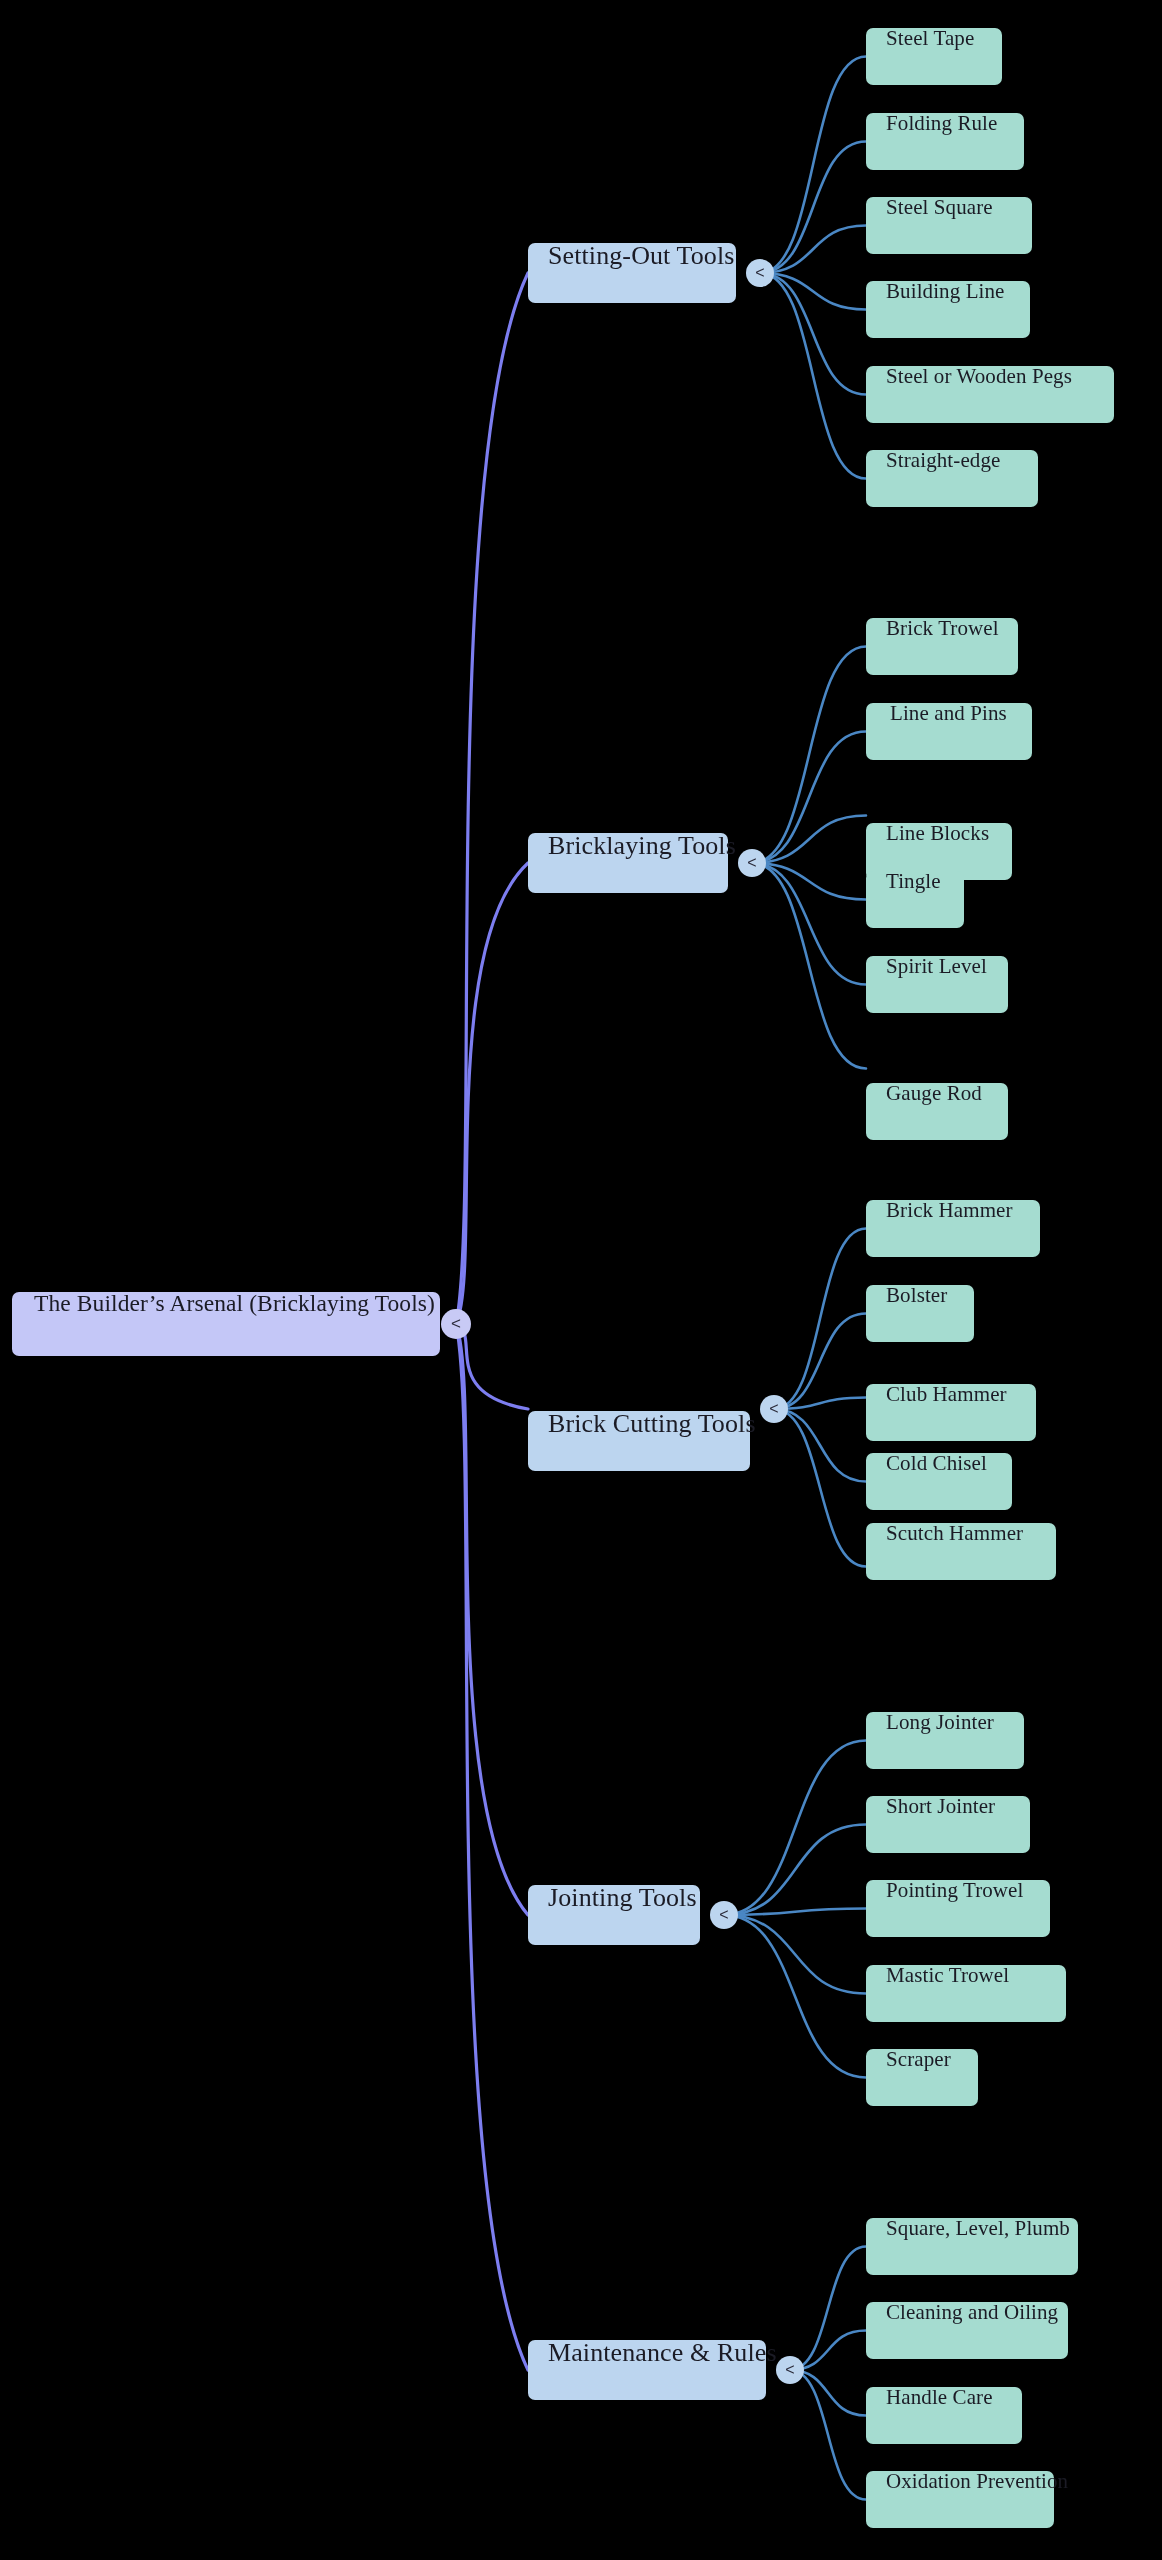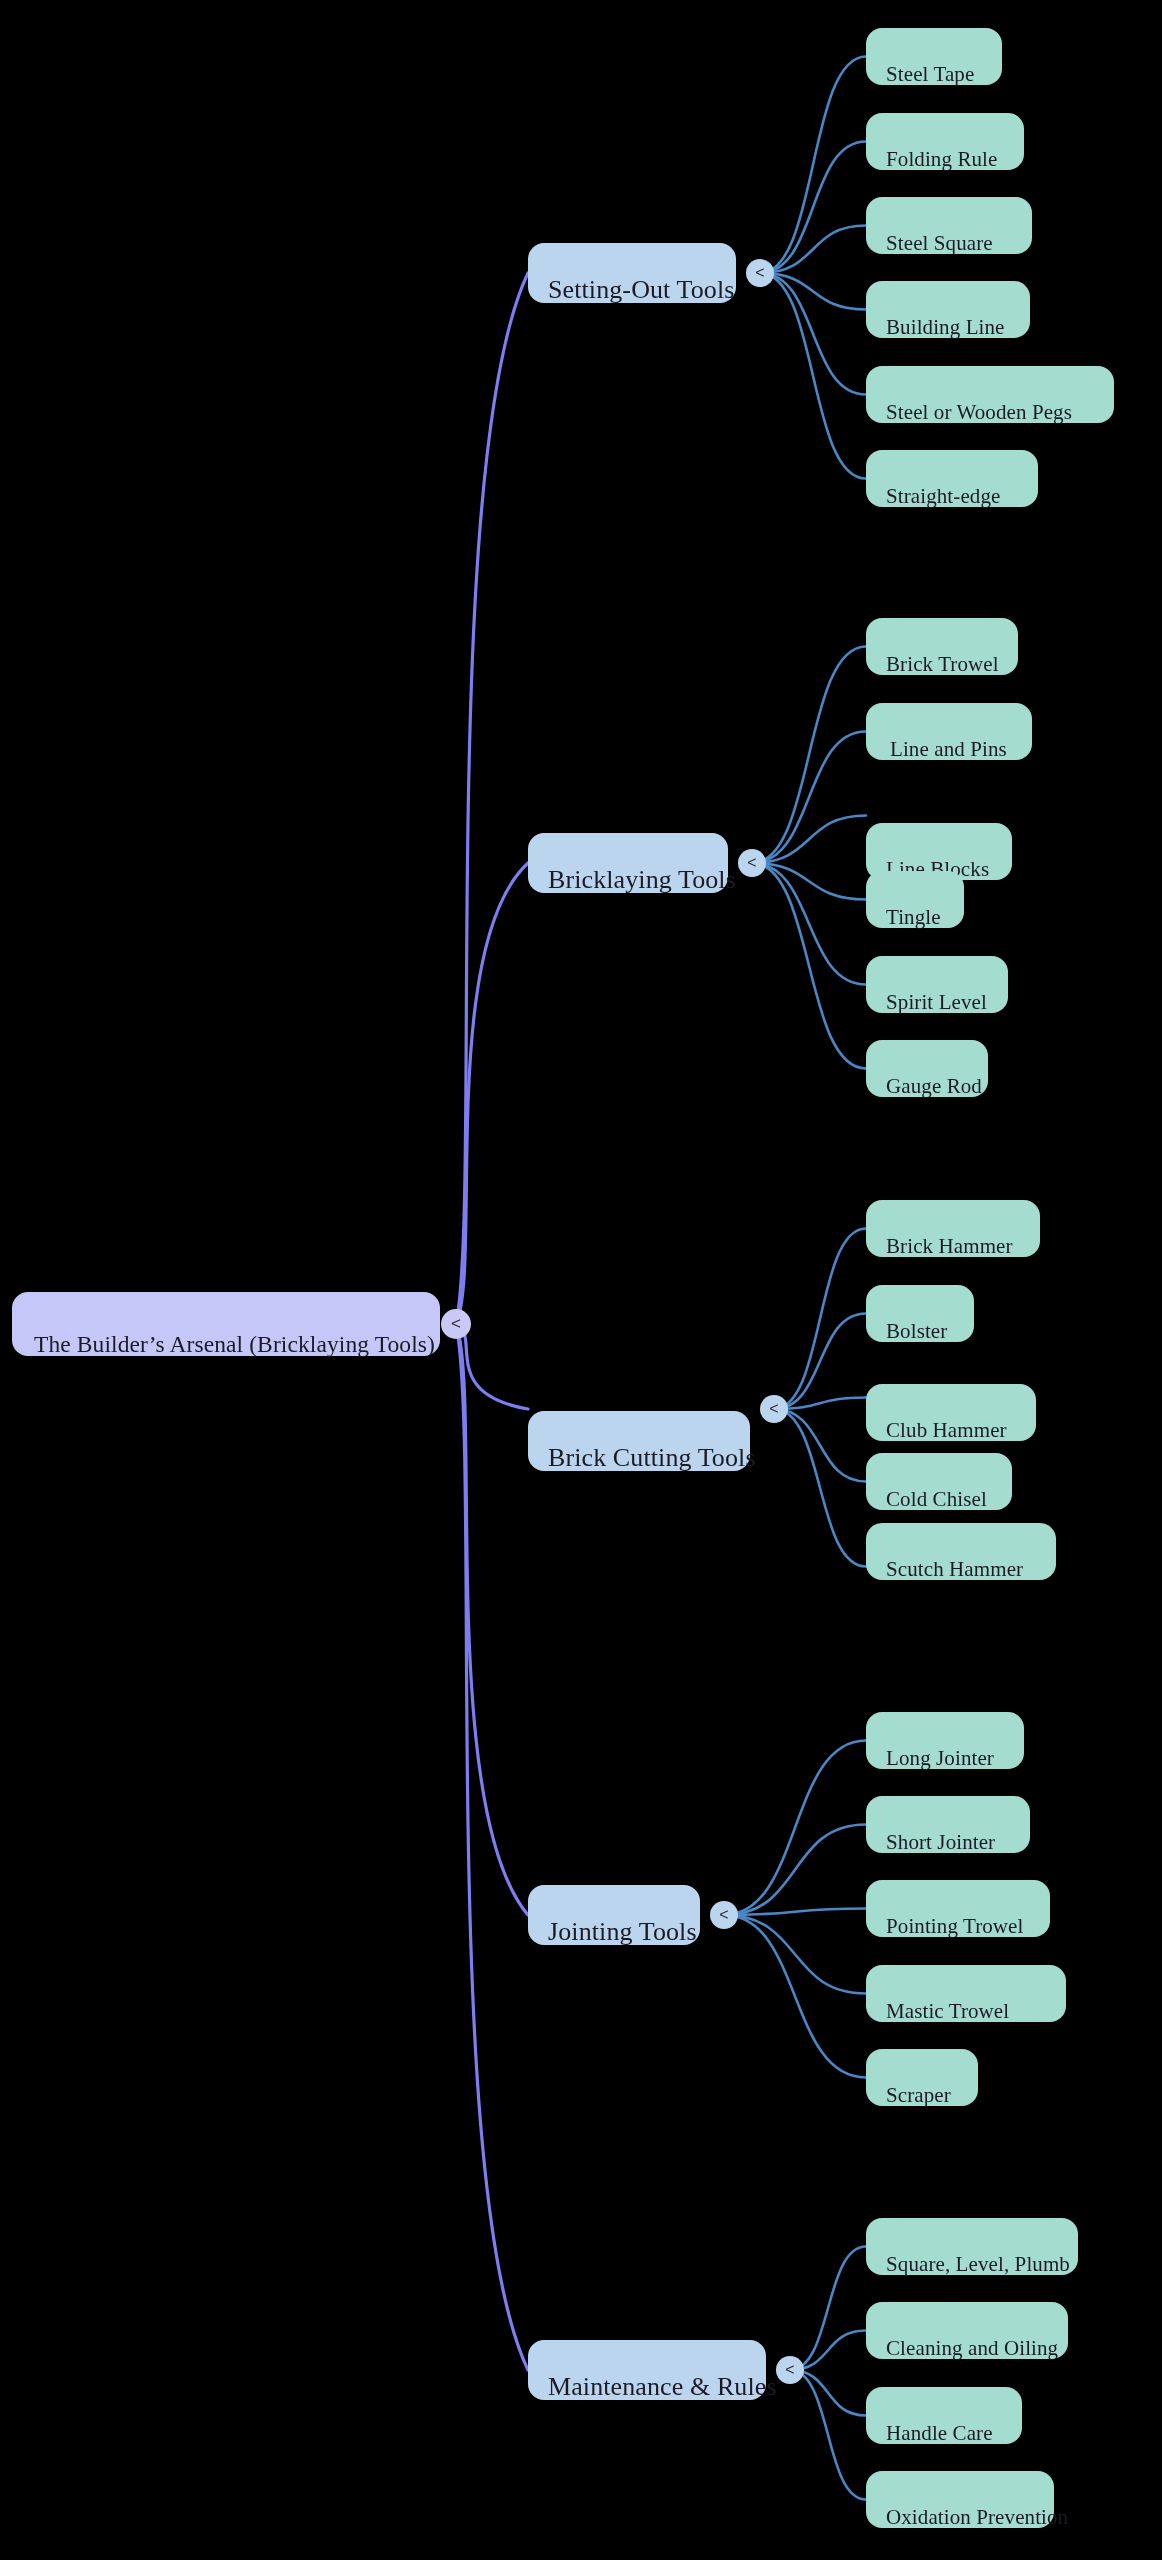--- a/index.html
+++ b/index.html
@@ -24,22 +24,22 @@
     top: 0;
     left: 0;
     width: 1162px;
     height: 2560px;
     pointer-events: none;
   }
   .node {
     position: absolute;
     box-sizing: border-box;
     display: flex;
-    align-items: flex-end;
-    border-radius: 16px;
+    align-items: flex-start;
+    border-radius: 7px;
     white-space: nowrap;
     line-height: 1;
   }
   .node-label {
     display: block;
     width: 100%;
     color: #1b1b25;
     letter-spacing: 0.1px;
   }
   .node-root {
@@ -159,21 +159,21 @@
     </div>
     <div class="node node-leaf" style="left: 866px; top: 823px; width: 146px;">
       <span class="node-label">Line Blocks</span>
     </div>
     <div class="node node-leaf" style="left: 866px; top: 871px; width: 98px;">
       <span class="node-label">Tingle</span>
     </div>
     <div class="node node-leaf" style="left: 866px; top: 956px; width: 142px;">
       <span class="node-label">Spirit Level</span>
     </div>
-    <div class="node node-leaf" style="left: 866px; top: 1040px; width: 122px;">
+    <div class="node node-leaf" style="left: 866px; top: 1083px; width: 142px;">
       <span class="node-label">Gauge Rod</span>
     </div>
     <div class="node node-branch" style="left: 528px; top: 1379px; width: 222px; margin-top: 32px;">
       <span class="node-label">Brick Cutting Tools</span>
     </div>
     <div class="collapse-toggle collapse-branch" style="left: 760px; top: 1395px;">&lt;</div>
     <div class="node node-leaf" style="left: 866px; top: 1200px; width: 174px;">
       <span class="node-label">Brick Hammer</span>
     </div>
     <div class="node node-leaf" style="left: 866px; top: 1285px; width: 108px;">

